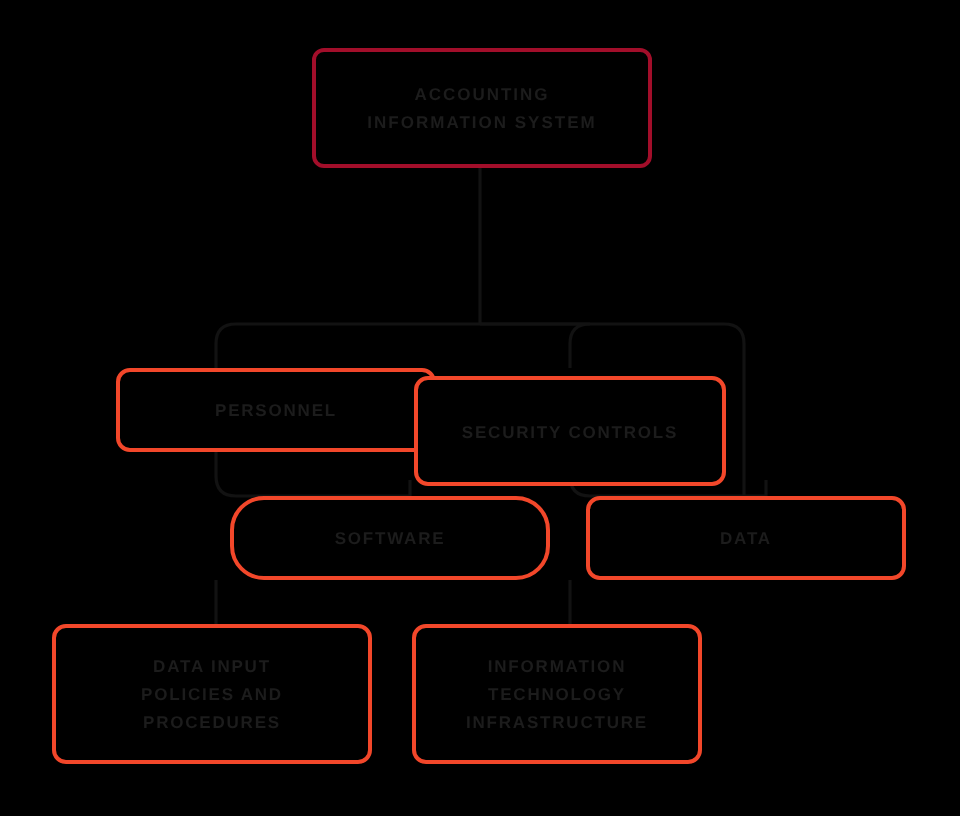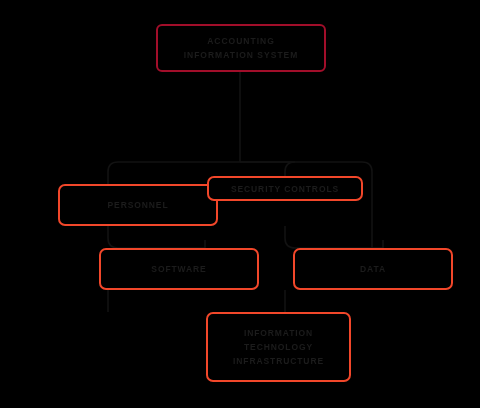--- a/index.html
+++ b/index.html
@@ -78,41 +78,46 @@
       <path d="M108,226 L108,238 Q108,248 118,248 L205,248 L205,240"></path>
 
       <path d="M285,226 L285,238 Q285,248 295,248 L383,248 L383,240"></path>
 
       <path d="M108,290 L108,312"></path>
 
       <path d="M285,290 L285,312"></path>
     </g>
   </svg>
 
-  <div class="node node-root" style="left:156px; top:24px; width:170px; height:48px;">
+  <div class="node node-root" style="left:156px; top:24px; width:170px; height:60px;">
     <span class="label">ACCOUNTING
 INFORMATION SYSTEM</span>
   </div>
 
   <div class="node node-branch" style="left:26px; top:184px; width:160px; height:42px;margin-left:32px;">
     <span class="label">PERSONNEL</span>
   </div>
 
-  <div class="node node-branch" style="left:207px; top:176px; width:156px; height:25px;">
+  <div class="node node-branch" style="left:207px; top:188px; width:156px; height:55px;">
     <span class="label">SECURITY CONTROLS</span>
   </div>
 
-  <div class="node node-branch" style="left:99px; top:248px; width:160px; height:42px;">
+  <div class="node node-branch" style="left:115px; top:248px; width:160px; height:42px;border-radius:17px;">
     <span class="label">SOFTWARE</span>
   </div>
 
   <div class="node node-branch" style="left:293px; top:248px; width:160px; height:42px;">
     <span class="label">DATA</span>
   </div>
 
+  <div class="node node-leaf" style="left:26px; top:312px; width:160px; height:70px;">
+    <span class="label">DATA INPUT
+POLICIES AND
+PROCEDURES</span>
+  </div>
 
   <div class="node node-leaf" style="left:206px; top:312px; width:145px; height:70px;">
     <span class="label">INFORMATION
 TECHNOLOGY
 INFRASTRUCTURE</span>
   </div>
 
 </div>
 
 </body></html>

